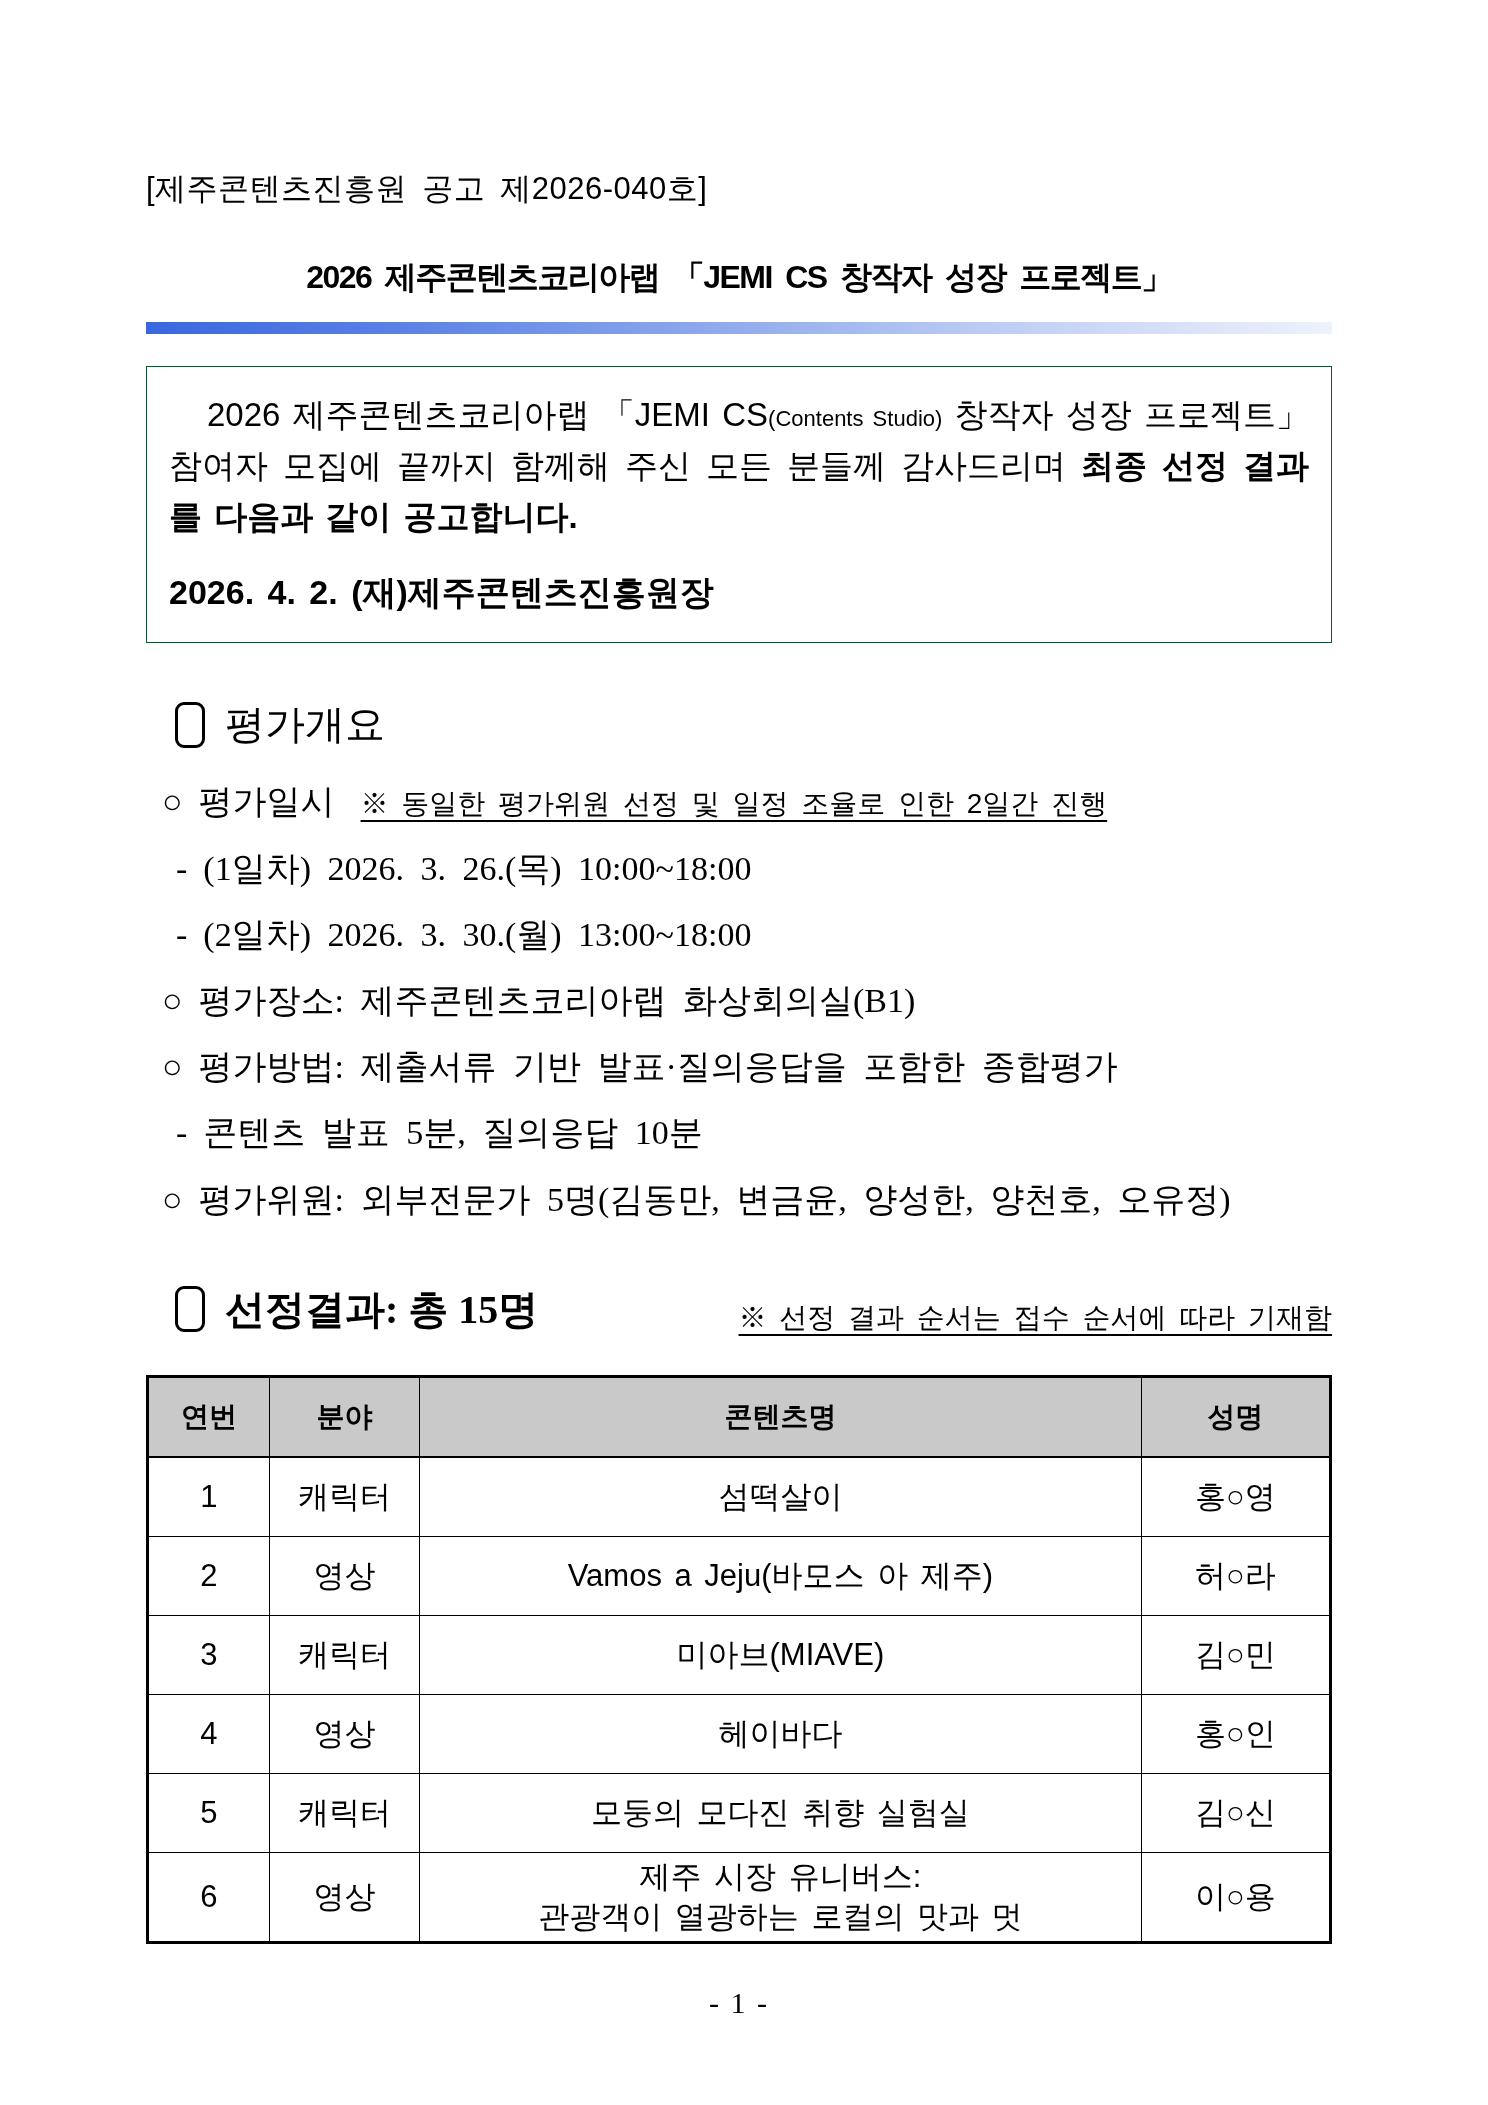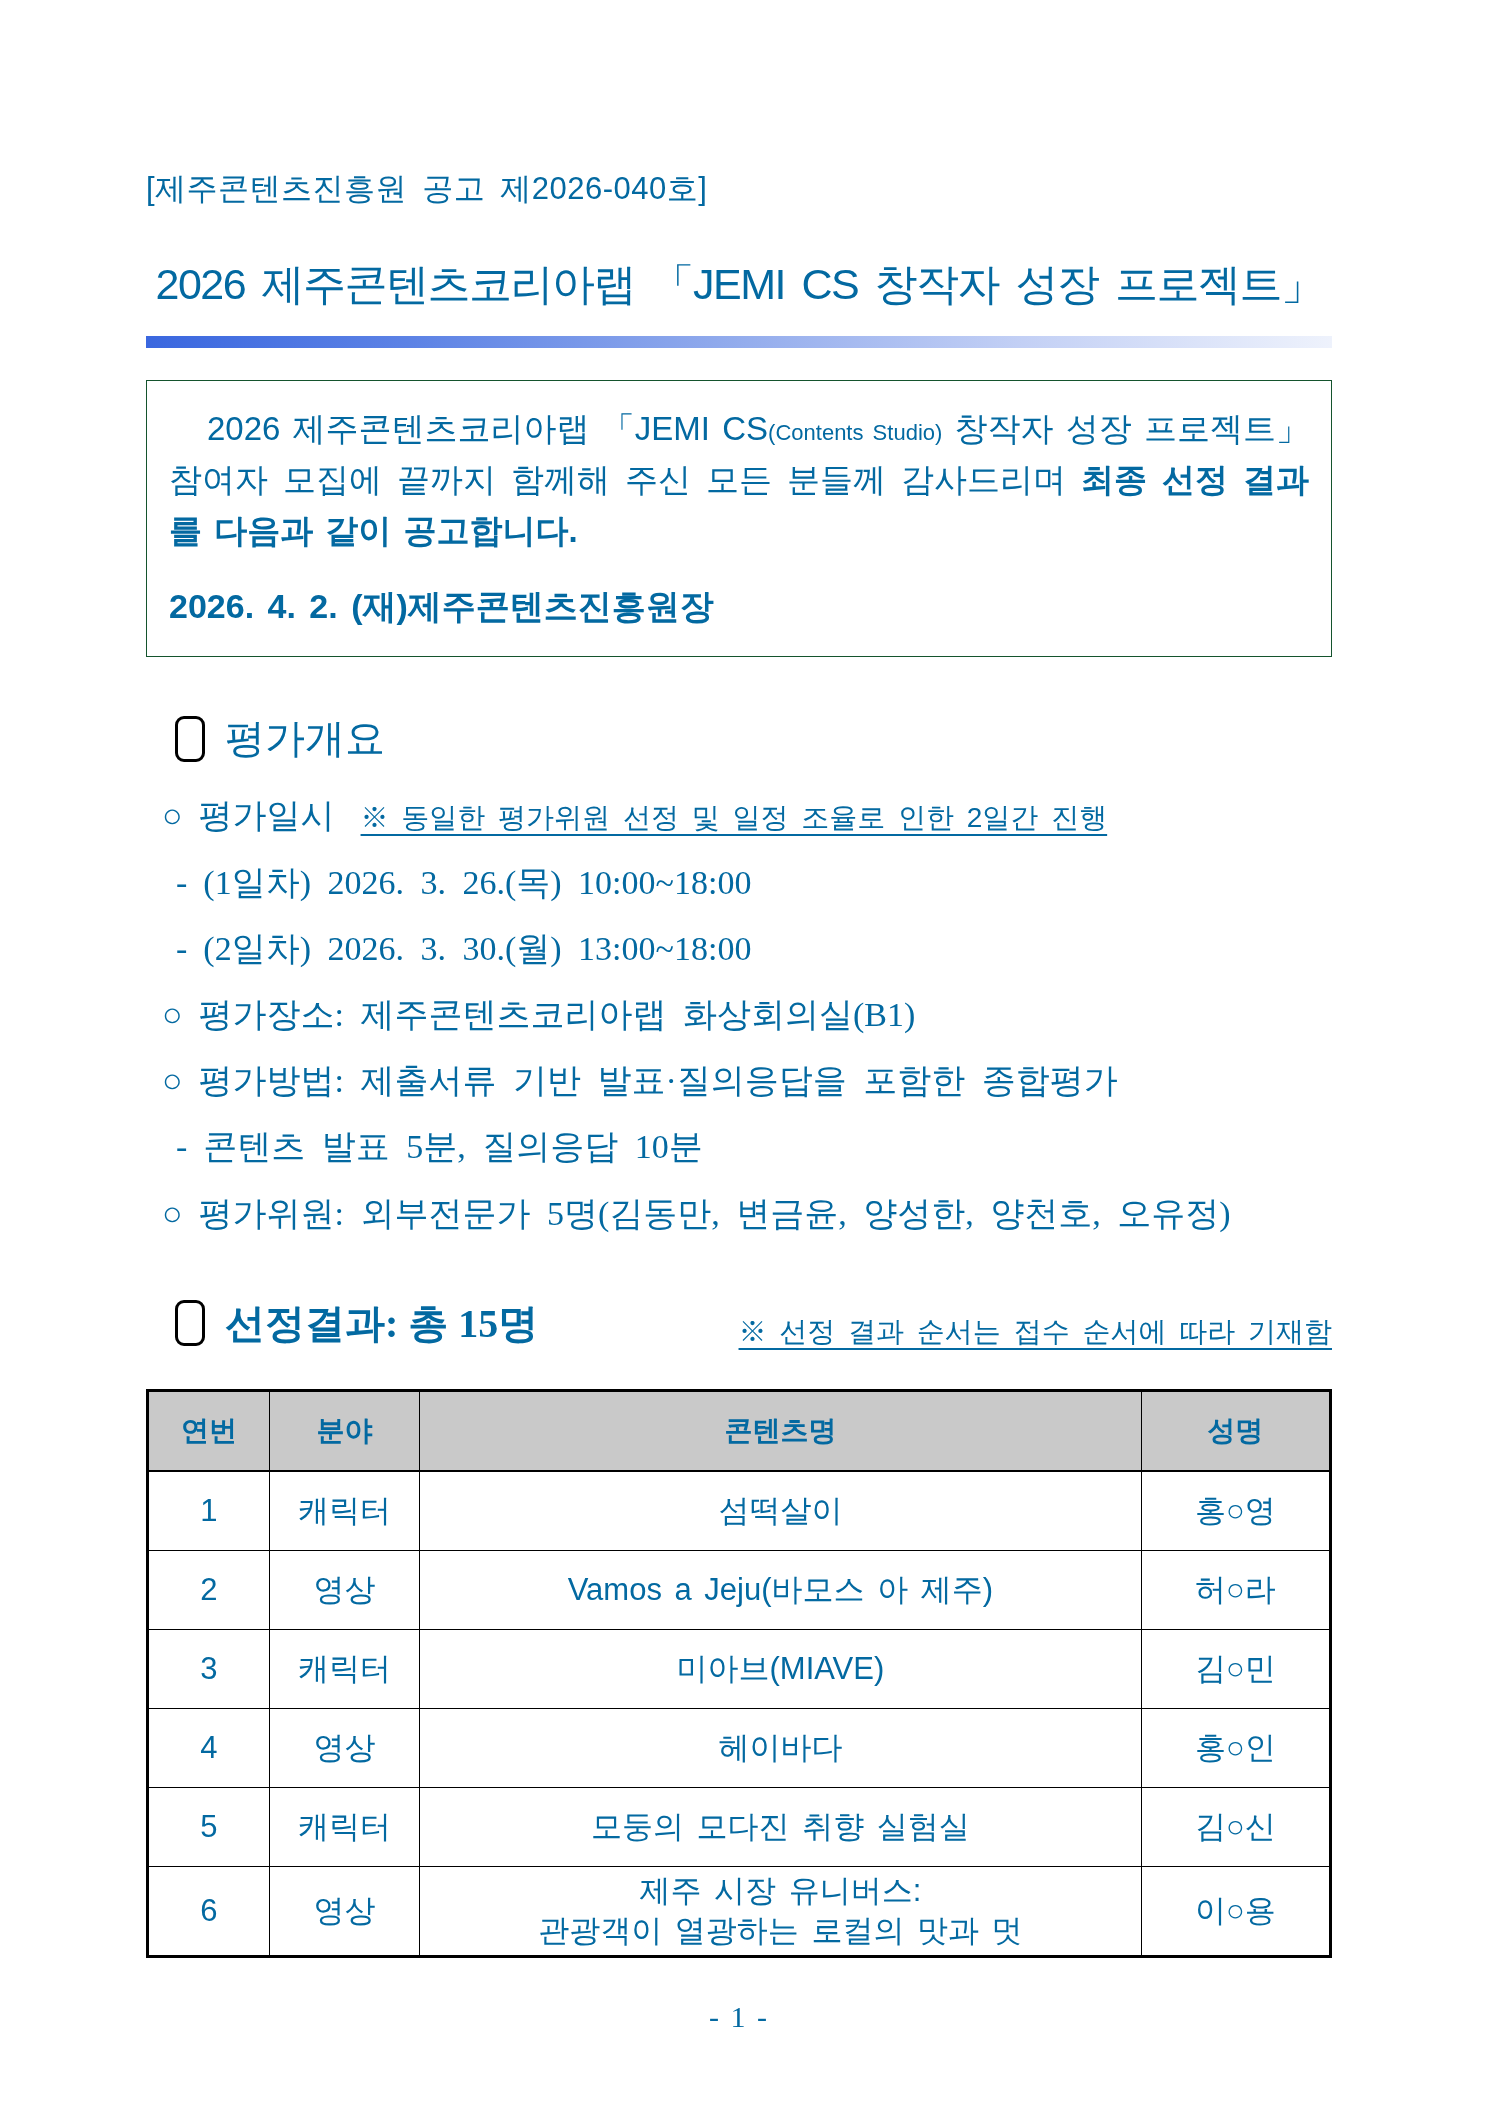--- a/index.html
+++ b/index.html
@@ -1,34 +1,34 @@
 <!DOCTYPE html>
 <html lang="ko"><head>
 <meta charset="utf-8">
 <style>
   html,body { margin:0; padding:0; background:#ffffff; }
   .page {
     position:relative;
     width:1488px; height:2105px;
     background:#ffffff;
-    color:#0369a1;
+    color:#000000;
     box-sizing:border-box;
     padding:168px 156px 0 146px;
     font-family:"Liberation Sans", sans-serif;
     overflow:hidden;
   }
   
   .notice-no { font-size:31px; letter-spacing:0.5px; word-spacing:6px; }
 
   
   .title1 {
     margin-top:46px;
     text-align:center;
-    font-weight:normal;
-    font-size:43px;
+    font-weight:bold;
+    font-size:32px;
     letter-spacing:-1.5px;
     word-spacing:6px;
   }
   .title2 {
     margin-top:10px;
     text-align:center;
     font-weight:bold;
     font-size:62px;
     letter-spacing:0.32em;
     word-spacing:0.25em;

